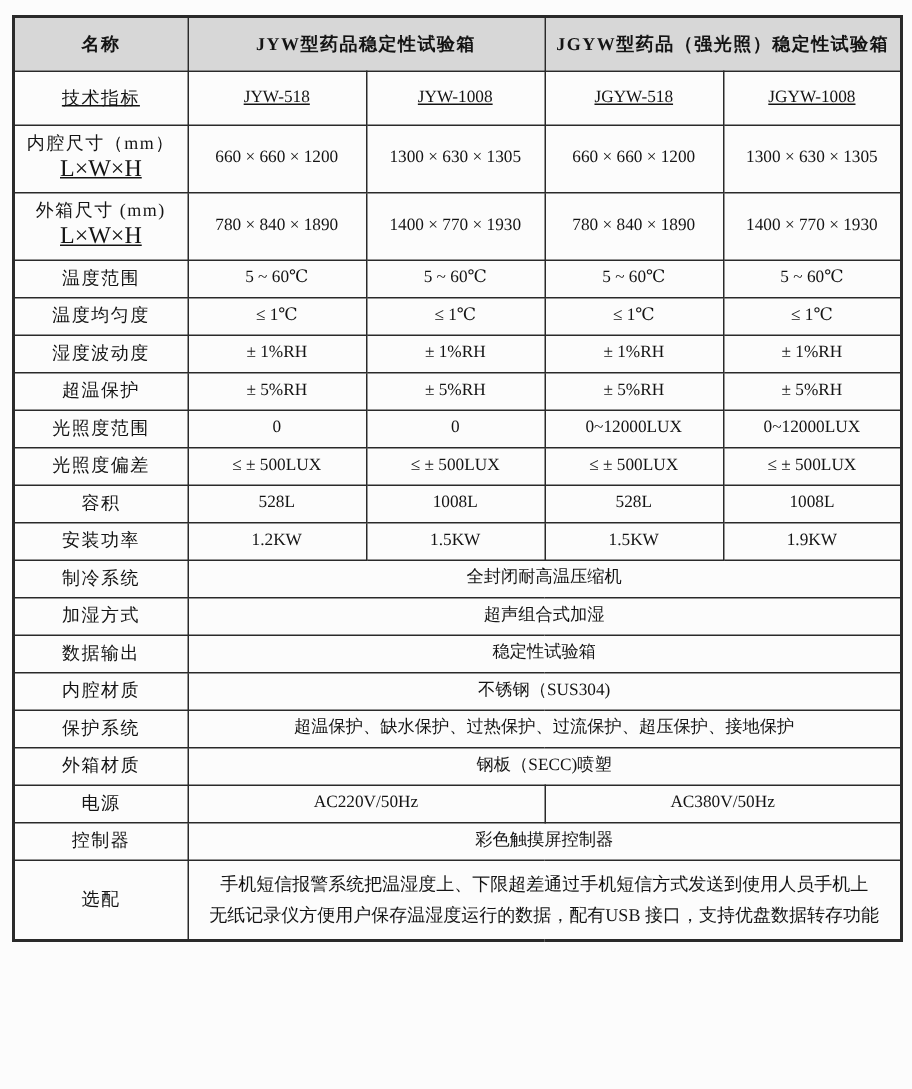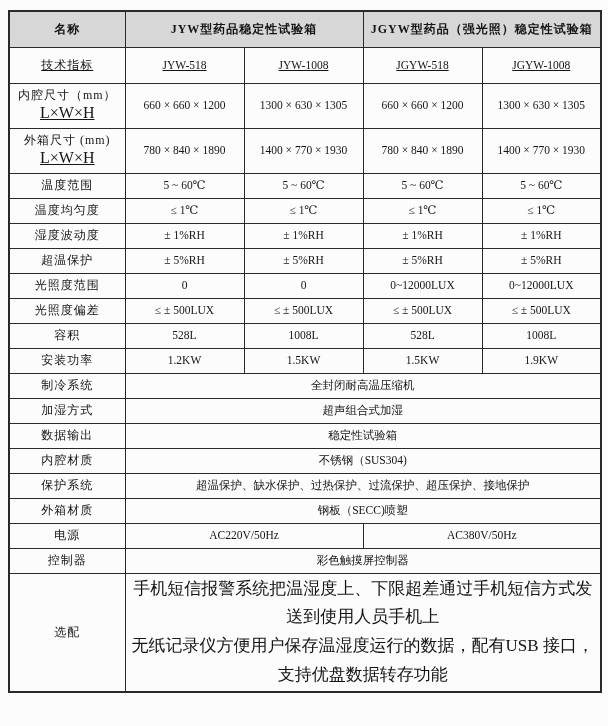--- a/index.html
+++ b/index.html
@@ -32,21 +32,21 @@
     height:36px;
     letter-spacing:1px;
   }
   tr.r-model td { height:36px;text-decoration:underline; }
   tr.r-dim td { height:45px; }
   tr.r-std td { height:25px; }
   tr.r-opt td { height:54px; }
   td.lbl { letter-spacing:1px; }
   .sub { display:block; font-size:16px; letter-spacing:0;text-decoration:underline; }
   .val { font-size:11.5px; }
-  .optline { display:block; font-size:17px; line-height:1.7; }
+  .optline { display:block; font-size:12px; line-height:1.7; }
 </style>
 </head>
 <body>
 
 <div class="sheet">
   <table class="spec">
     <colgroup>
       <col style="width:116px">
         <col style="width:119px">
         <col style="width:119px">

